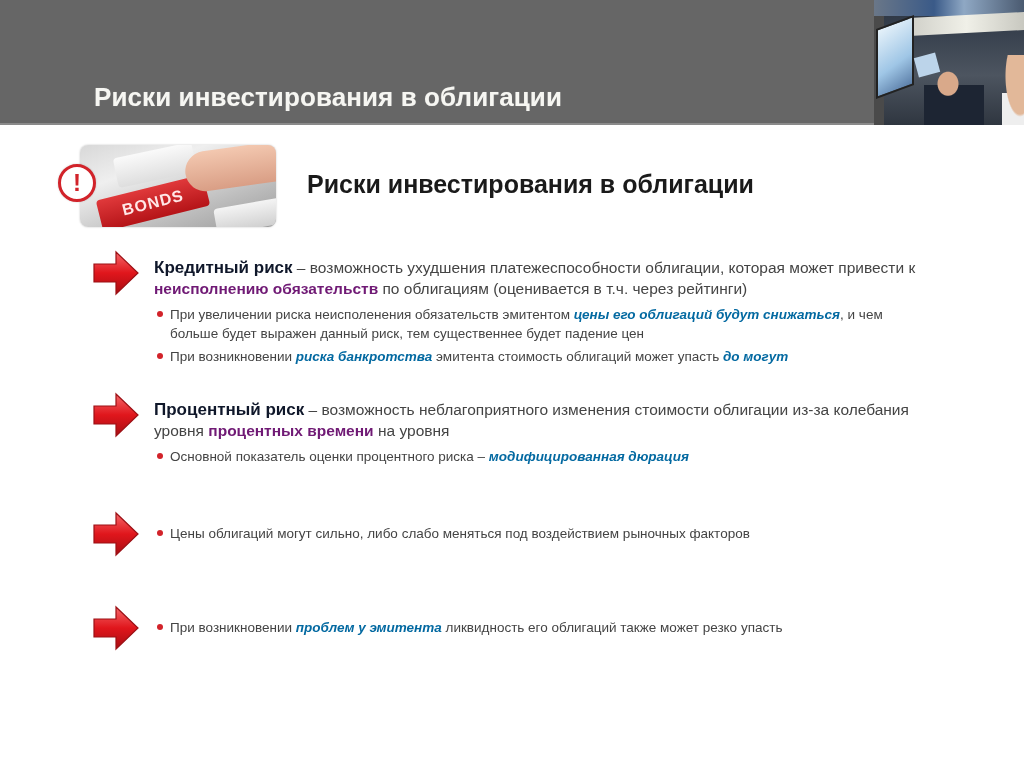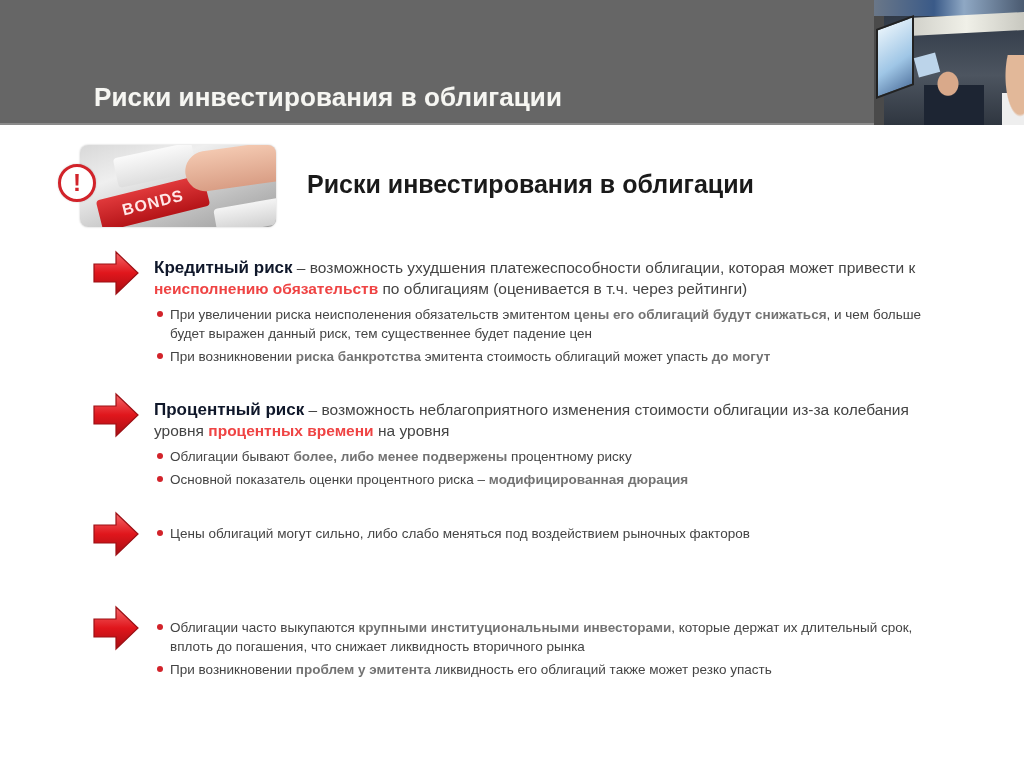--- a/index.html
+++ b/index.html
@@ -99,27 +99,27 @@
 
     .risk-section { position: absolute; left: 0; width: 1024px; }
     .risk-arrow {
       position: absolute; left: 92px; width: 48px; height: 46px;
     }
     .risk-body { position: absolute; left: 154px; width: 770px; }
     .risk-head {
       font-size: 15.5px; line-height: 21px; color: #444;
     }
     .risk-head .term { font-weight: bold; font-size: 17px; color: #0f172a; }
-    .risk-head b { color: #ef4444; text-align: right; }
+    .risk-head b { color: #701a75; text-align: right; }
     .bullets { list-style: none; margin-top: 6px; }
     .bullets li {
       position: relative; padding-left: 16px;
       font-size: 13.5px; line-height: 19px; color: #444; margin-bottom: 4px;
     }
-    .bullets li b { color: #737373; }
+    .bullets li b { color: #0369a1; font-style: italic; }
     .bullets li .dot {
       position: absolute; left: 3px; top: 6px; width: 6px; height: 6px;
       border-radius: 50%; background: #d2232a;
     }
   </style>
 </head>
 <body>
 
 <div class="header-band">
   <div class="header-title">Риски инвестирования в облигации</div>
@@ -175,21 +175,20 @@
           <stop offset="1" stop-color="#a80d12"></stop>
         </linearGradient>
       </defs>
     <path d="M2 14 H24 V2 L46 23 L24 44 V32 H2 Z" fill="url(#ag2)" stroke="#9c1015" stroke-width="1.2"></path>
   </svg>
   <div class="risk-body" style="top:7px;">
     <div class="risk-head">
       <span class="term">Процентный риск</span><span> – возможность неблагоприятного изменения стоимости облигации из-за колебания уровня </span><b>процентных времени</b><span> на уровня</span>
     </div>
     <ul class="bullets">
-      <li><span class="dot"></span><span>Облигации бывают </span><b>более, либо менее подвержены</b><span> процентному риску</span></li>
       <li><span class="dot"></span><span>Основной показатель оценки процентного риска – </span><b>модифицированная дюрация</b></li>
     </ul>
   </div>
 </div>
 
 <div class="risk-section" style="top:511px;">
   <svg class="risk-arrow" style="top:0;" viewBox="0 0 48 46">
     <defs>
         <linearGradient id="ag3" x1="0" y1="0" x2="0" y2="1">
           <stop offset="0" stop-color="#f5686a"></stop>
@@ -212,17 +211,16 @@
         <linearGradient id="ag4" x1="0" y1="0" x2="0" y2="1">
           <stop offset="0" stop-color="#f5686a"></stop>
           <stop offset="0.5" stop-color="#e0161c"></stop>
           <stop offset="1" stop-color="#a80d12"></stop>
         </linearGradient>
       </defs>
     <path d="M2 14 H24 V2 L46 23 L24 44 V32 H2 Z" fill="url(#ag4)" stroke="#9c1015" stroke-width="1.2"></path>
   </svg>
   <div class="risk-body" style="top:7px;">
     <ul class="bullets">
-      <li><span class="dot"></span><span>Облигации часто выкупаются </span><b>крупными институциональными инвесторами</b><span>, которые держат их длительный срок, вплоть до погашения, что снижает ликвидность вторичного рынка</span></li>
       <li><span class="dot"></span><span>При возникновении </span><b>проблем у эмитента</b><span> ликвидность его облигаций также может резко упасть</span></li>
     </ul>
   </div>
 </div>
 
 </body></html>

